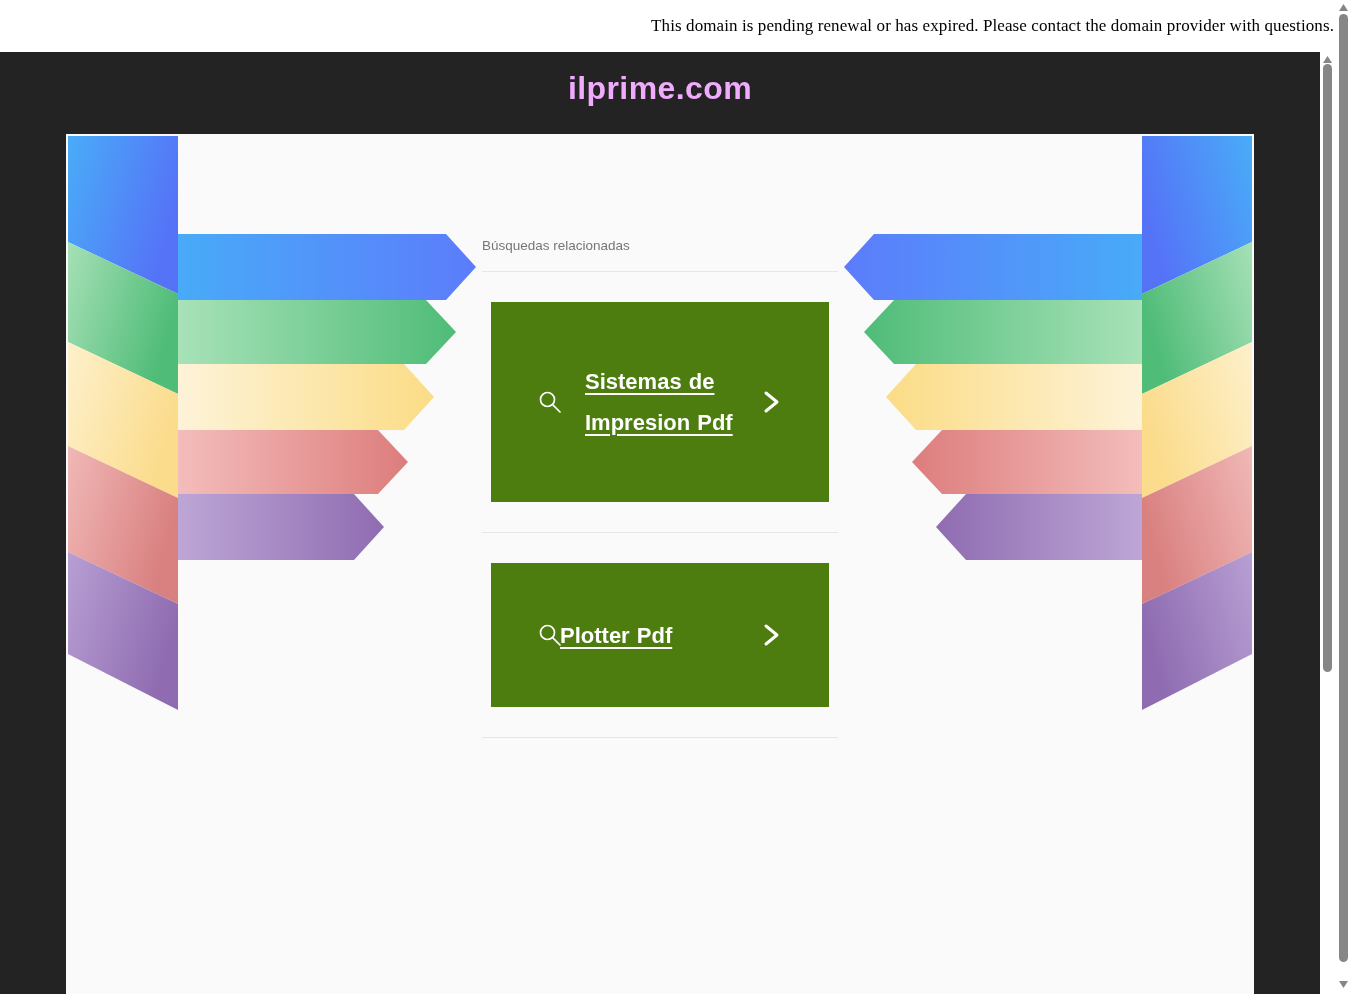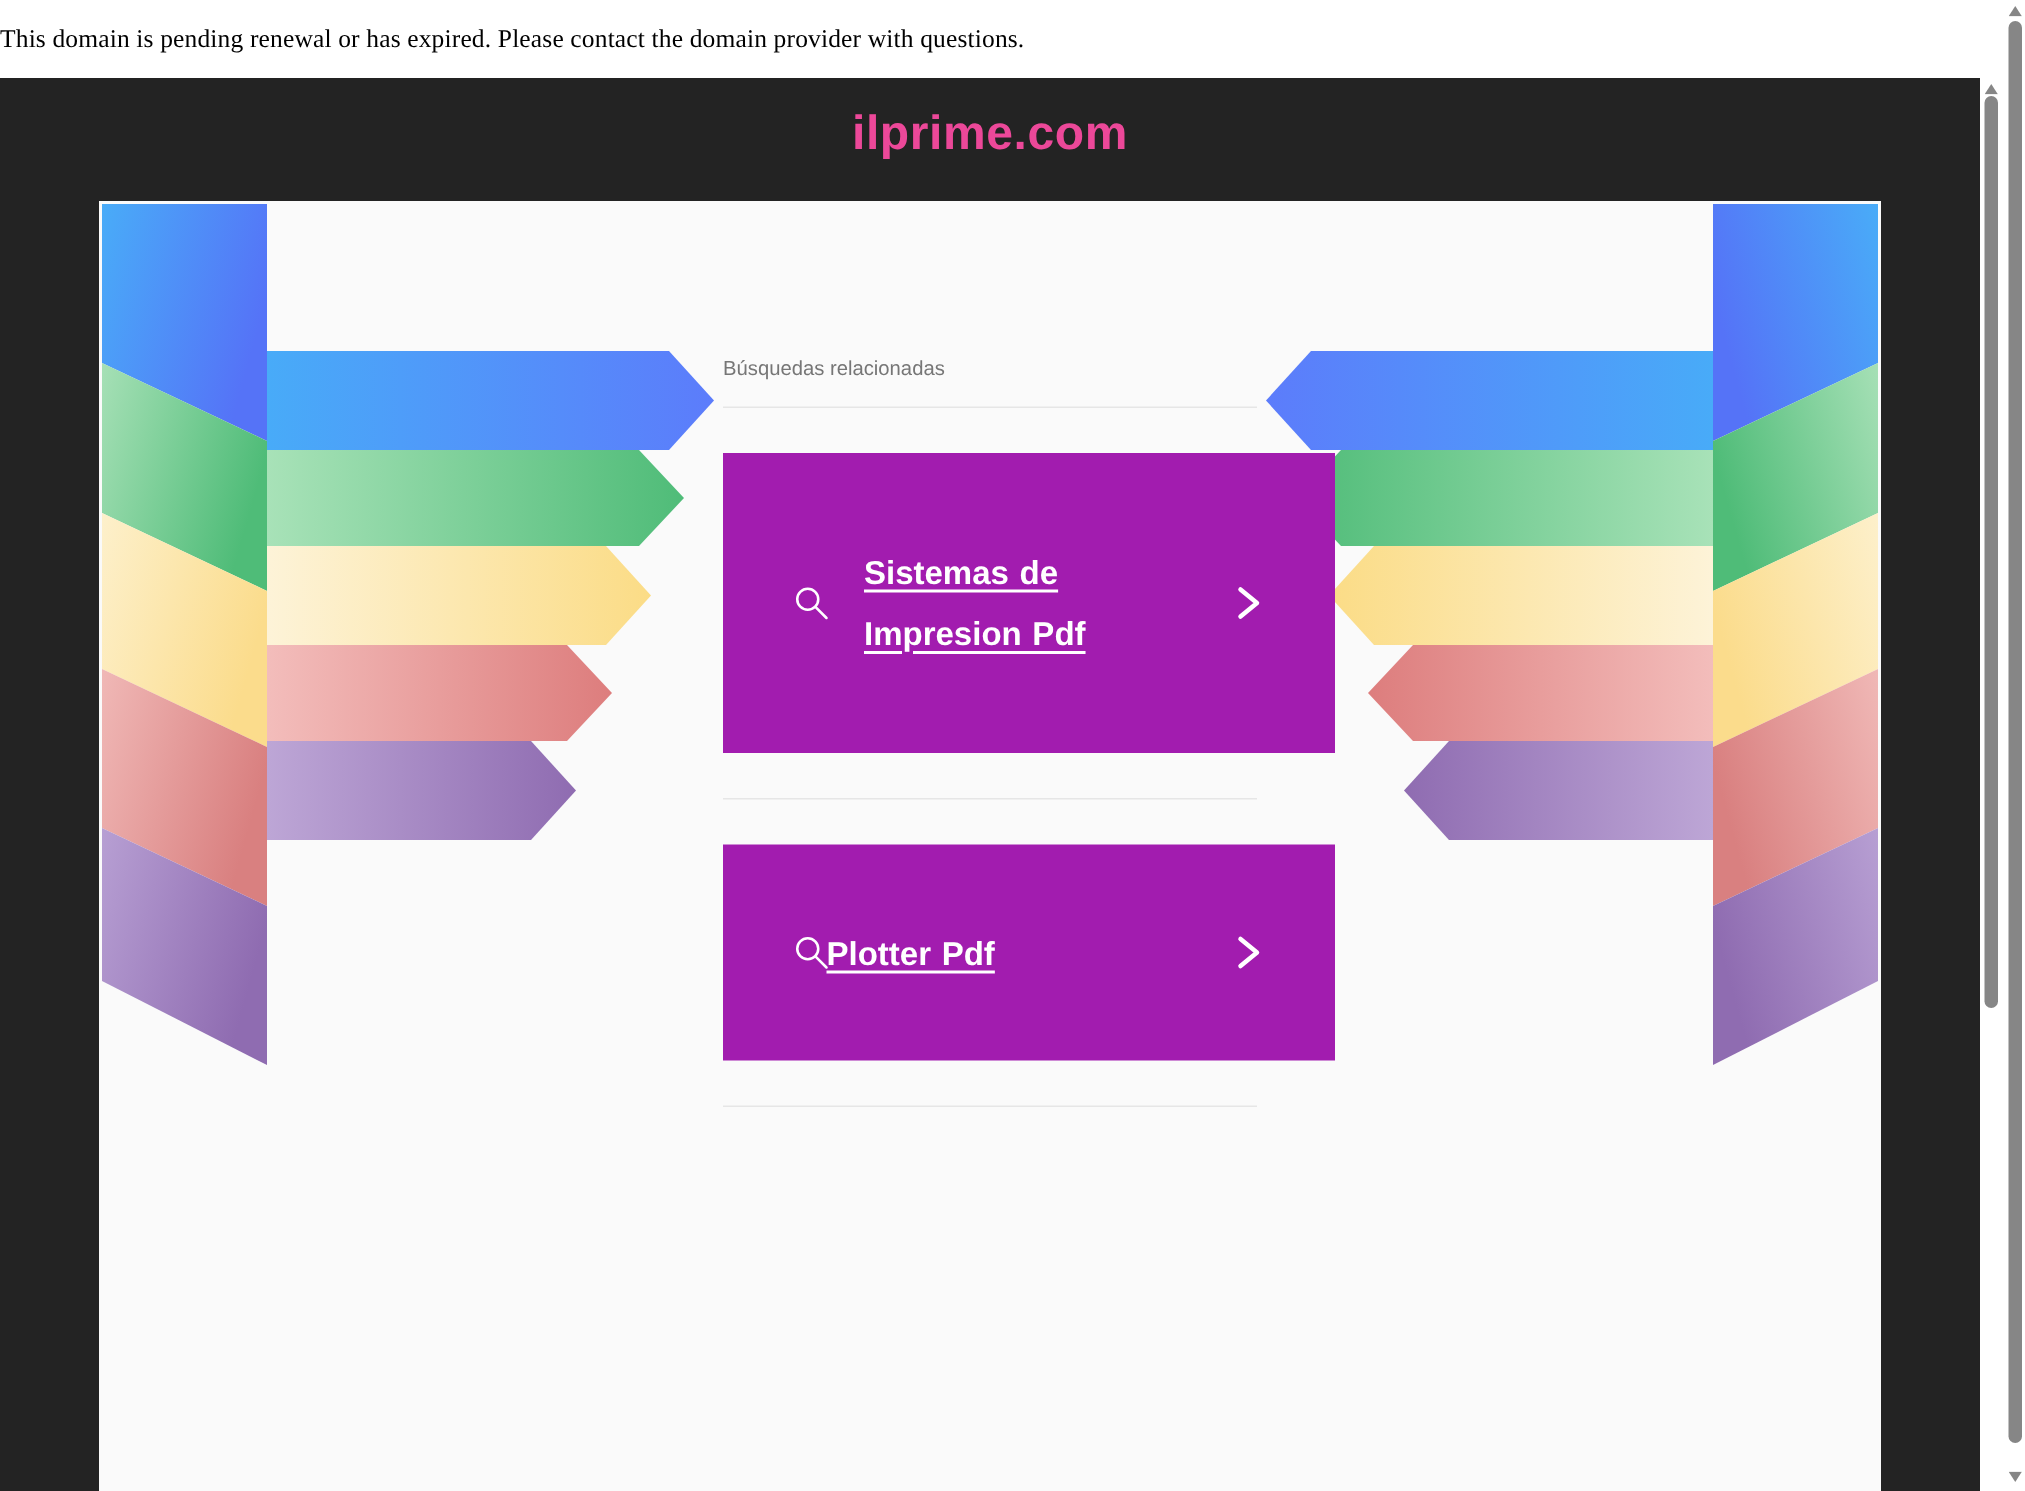--- a/index.html
+++ b/index.html
@@ -21,21 +21,21 @@
 
   
   .banner {
     position: absolute;
     left: 0; top: 0;
     width: 1334px;
     height: 52px;
     background: #ffffff;
     display: flex;
     align-items: center;
-    justify-content: flex-start;
+    justify-content: flex-end;
   }
   .banner-text {
     font-family: "Liberation Serif", serif;
     font-size: 17px;
     color: #000000;
     letter-spacing: 0.1px;
     white-space: nowrap;
   }
 
   
@@ -48,21 +48,21 @@
     overflow: hidden;
   }
 
   .site-title {
     position: absolute;
     left: 0; top: 18px;
     width: 1320px;
     text-align: center;
     font-size: 32px;
     font-weight: bold;
-    color: #ec4899;
+    color: #f0abfc;
     letter-spacing: 0.4px;
   }
 
   
   .panel {
     position: absolute;
     left: 66px;
     top: 82px;
     width: 1188px;
     height: 860px;
@@ -100,23 +100,23 @@
   }
 
   .result-row {
     border-bottom: 1px solid #e6e6e6;
     padding: 30px 0 0 0;
   }
   .result-row:last-child { border-bottom: none; }
 
   .result-card {
     position: relative;
-    width: 408px;
+    width: 338px;
     margin: 0 auto 30px auto;
-    background: #a21caf;
+    background: #4d7c0f;
     min-height: 182px;
     display: flex;
     align-items: center;
     padding: 10px 18px 10px 50px;
     cursor: pointer;
   }
   .result-card.tall { min-height: 200px; }
   .result-card.short { min-height: 144px; padding-left: 25px; }
 
   .search-icon {

